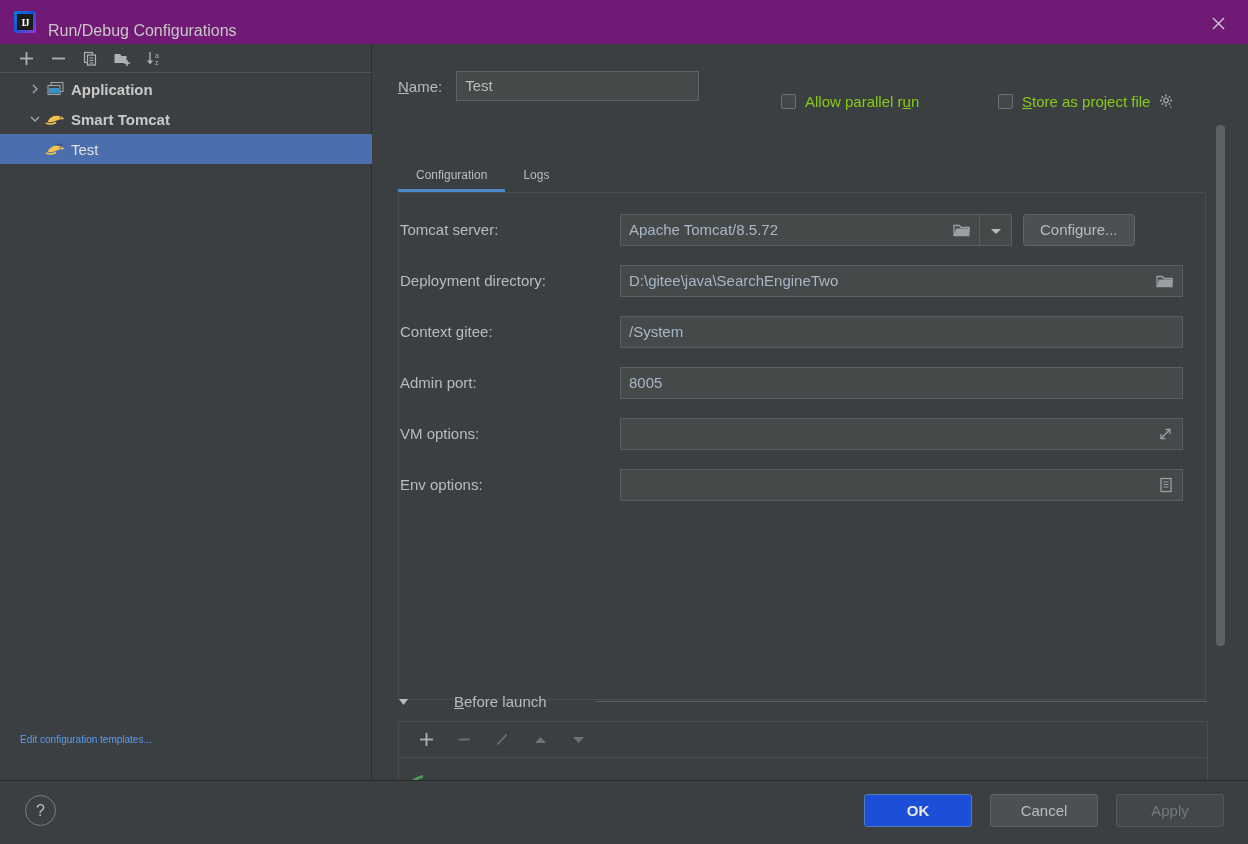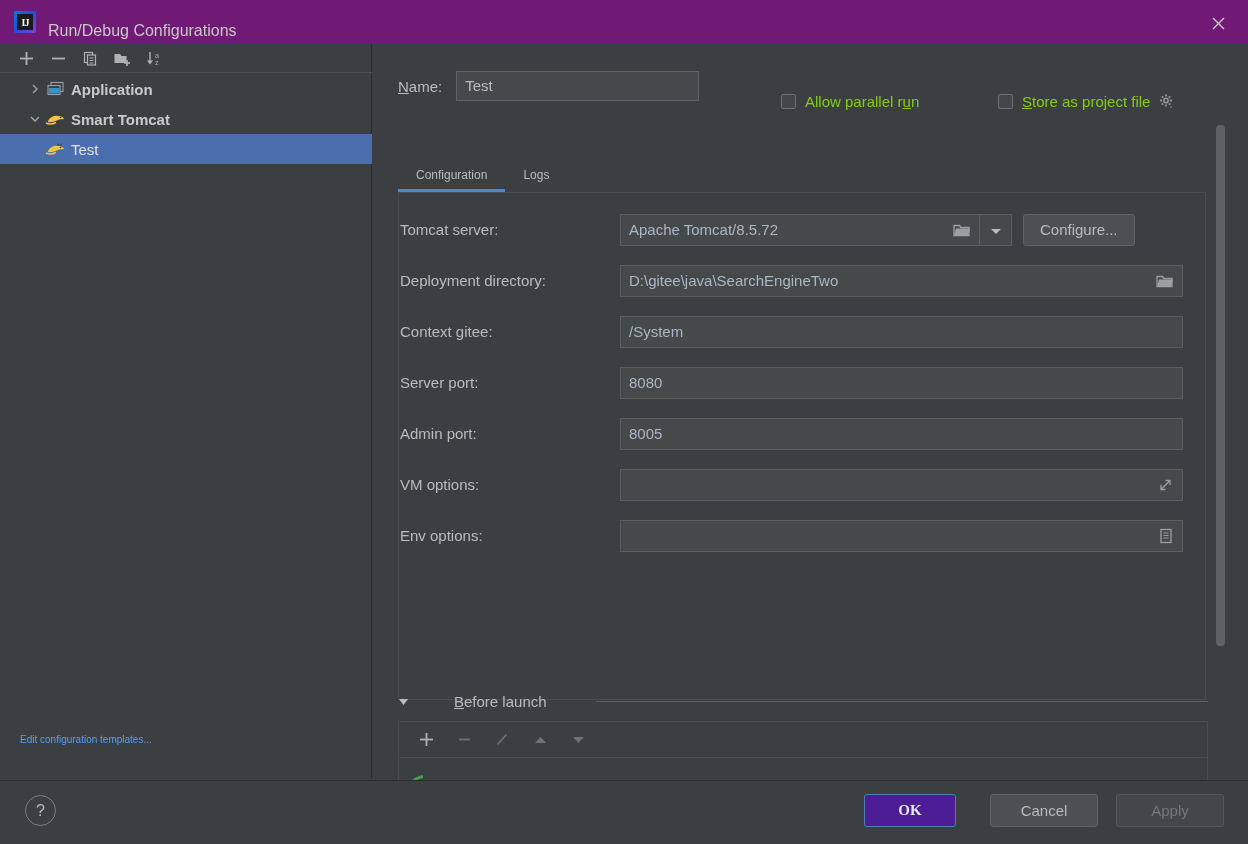--- a/index.html
+++ b/index.html
@@ -248,23 +248,23 @@
     display: flex; align-items: center; justify-content: center;
   }
   .dlg-btn {
     position: absolute; top: 13px;
     height: 33px; border-radius: 3px;
     font-size: 15px;
     display: flex; align-items: center; justify-content: center;
     border: 1px solid #5E6366; background: #4C5052; color: #BBBBBB;
   }
   .ok-btn {
-    left: 864px; width: 92px;
-    background: #4c1d95; border: 1px solid #4C7DB5;
-    color: #E8E8E8; font-weight: bold; font-family: Liberation Serif, serif;
+    left: 864px; width: 108px;
+    background: #1d4ed8; border: 1px solid #4C7DB5;
+    color: #E8E8E8; font-weight: bold;
   }
   .cancel-btn { left: 990px; width: 108px; }
   .apply-btn {
     left: 1116px; width: 108px;
     color: #70797D; border: 1px solid #55595B; background: #43474A;
   }
 </style>
 </head>
 <body>
 
@@ -458,28 +458,20 @@
 
       <div class="frow">
         <div class="flabel">Context gitee:</div>
         <div class="fctrl">
           <div class="tinput w-wide">
             <span>/System</span>
           </div>
         </div>
       </div>
 
-      <div class="frow">
-        <div class="flabel">Server port:</div>
-        <div class="fctrl">
-          <div class="tinput w-wide">
-            <span>8080</span>
-          </div>
-        </div>
-      </div>
 
       <div class="frow">
         <div class="flabel">Admin port:</div>
         <div class="fctrl">
           <div class="tinput w-wide">
             <span>8005</span>
           </div>
         </div>
       </div>
 

